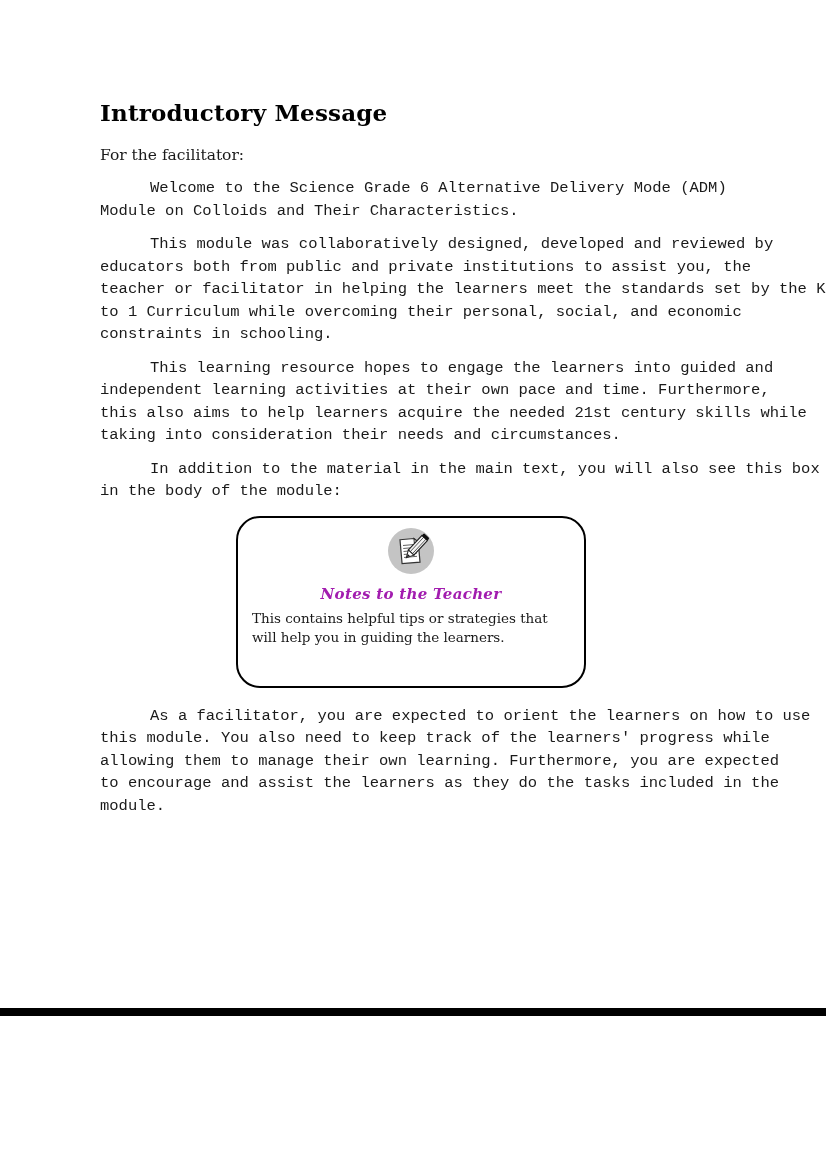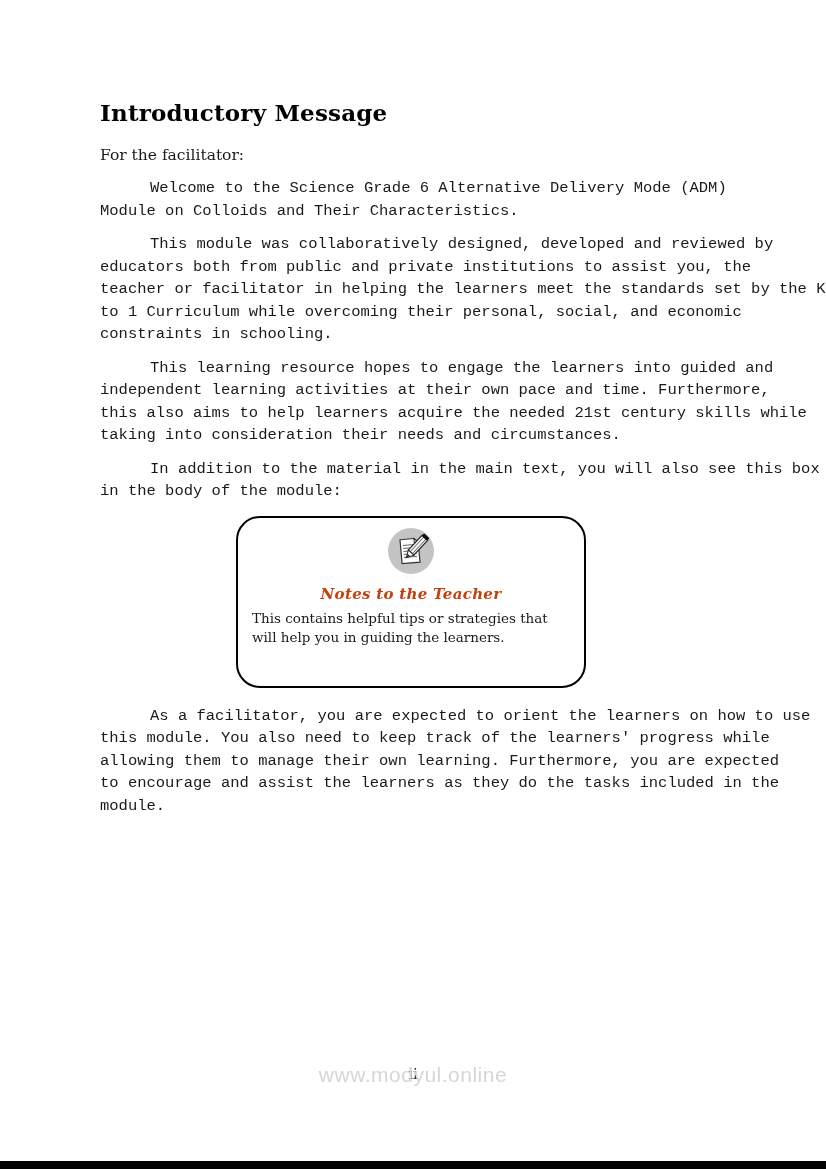--- a/index.html
+++ b/index.html
@@ -3,21 +3,21 @@
 <meta charset="utf-8">
 <style>
   html, body {
     margin: 0;
     padding: 0;
     background: #ffffff;
   }
   .page {
     position: relative;
     width: 826px;
-    height: 1169px;
+    height: 1016px;
     background: #ffffff;
     overflow: hidden;
     font-family: "DejaVu Serif", serif;
     color: #1a1a1a;
   }
   .content {
     position: absolute;
     left: 100px;
     top: 0;
     width: 626px;
@@ -60,21 +60,21 @@
     overflow: hidden;
   }
   .note-icon-wrap {
     margin-top: 9px;
     height: 48px;
   }
   .note-heading {
     font-size: 15px;
     font-weight: bold;
     font-style: italic;
-    color: #c2410c;
+    color: #a21caf;
     margin-top: 9px;
     line-height: 20px;
     letter-spacing: 0.3px;
   }
   .note-body {
     text-align: left;
     padding: 5px 12px 0 14px;
   }
   .note-line {
     font-size: 13.5px;

